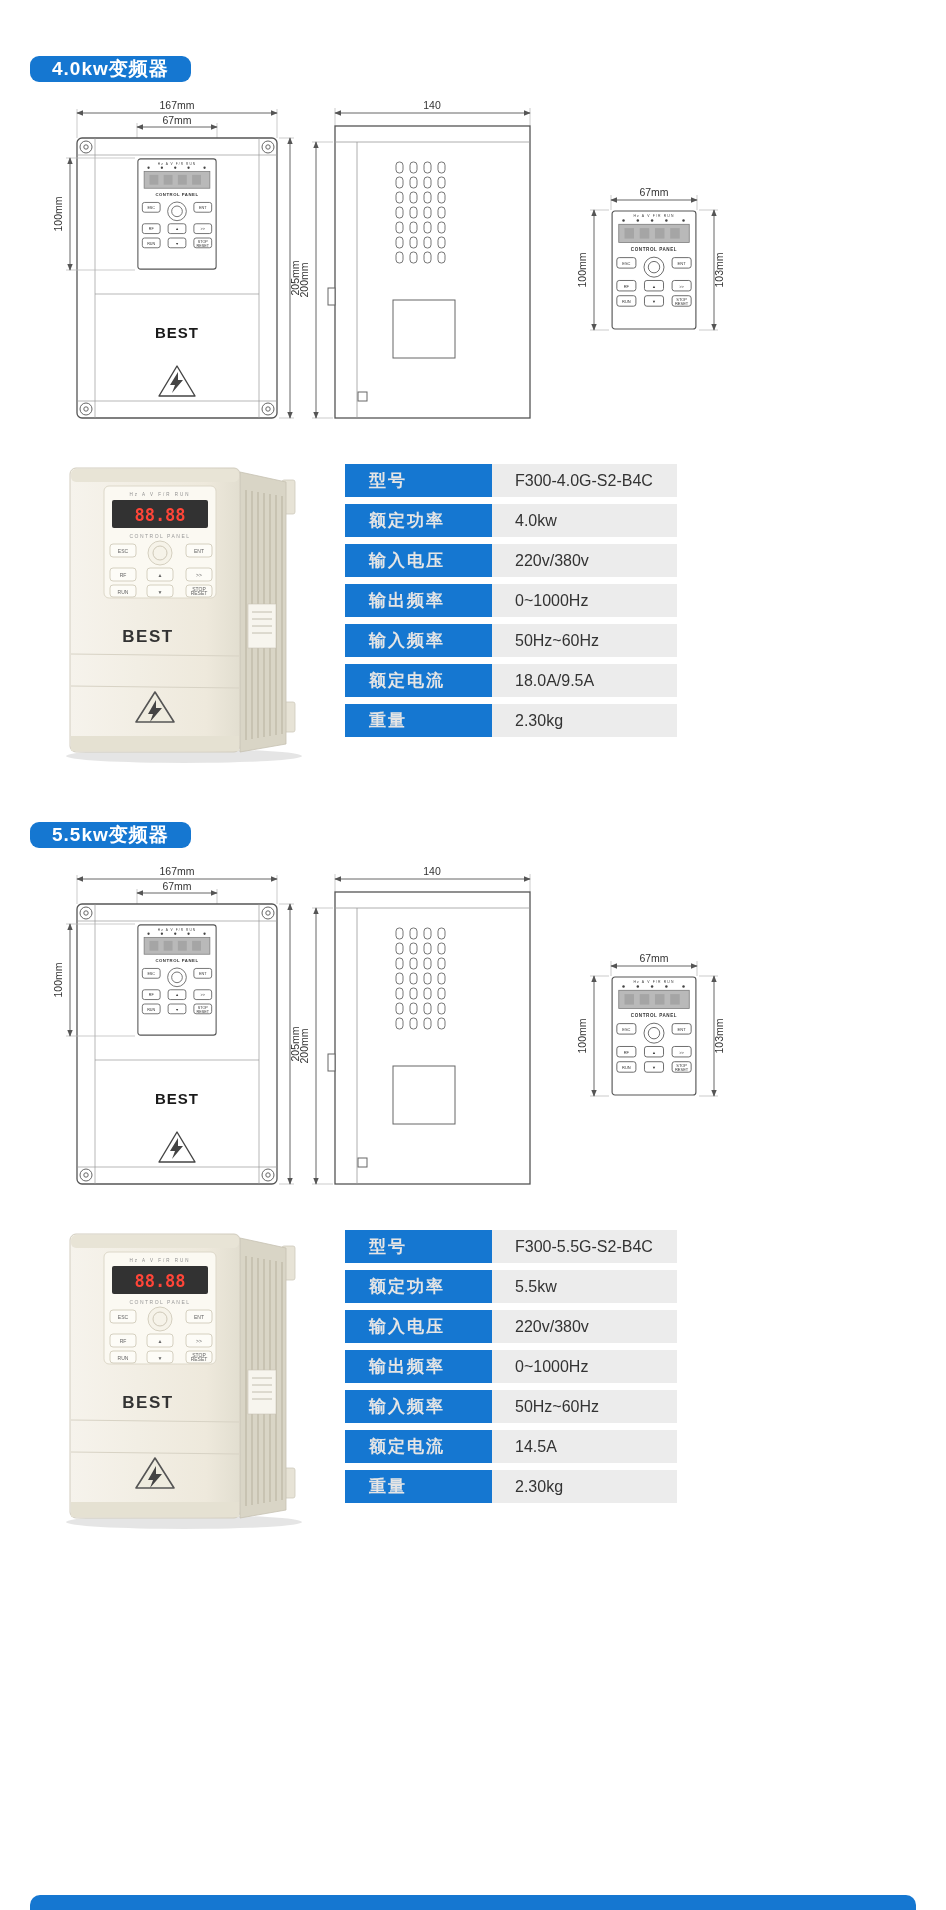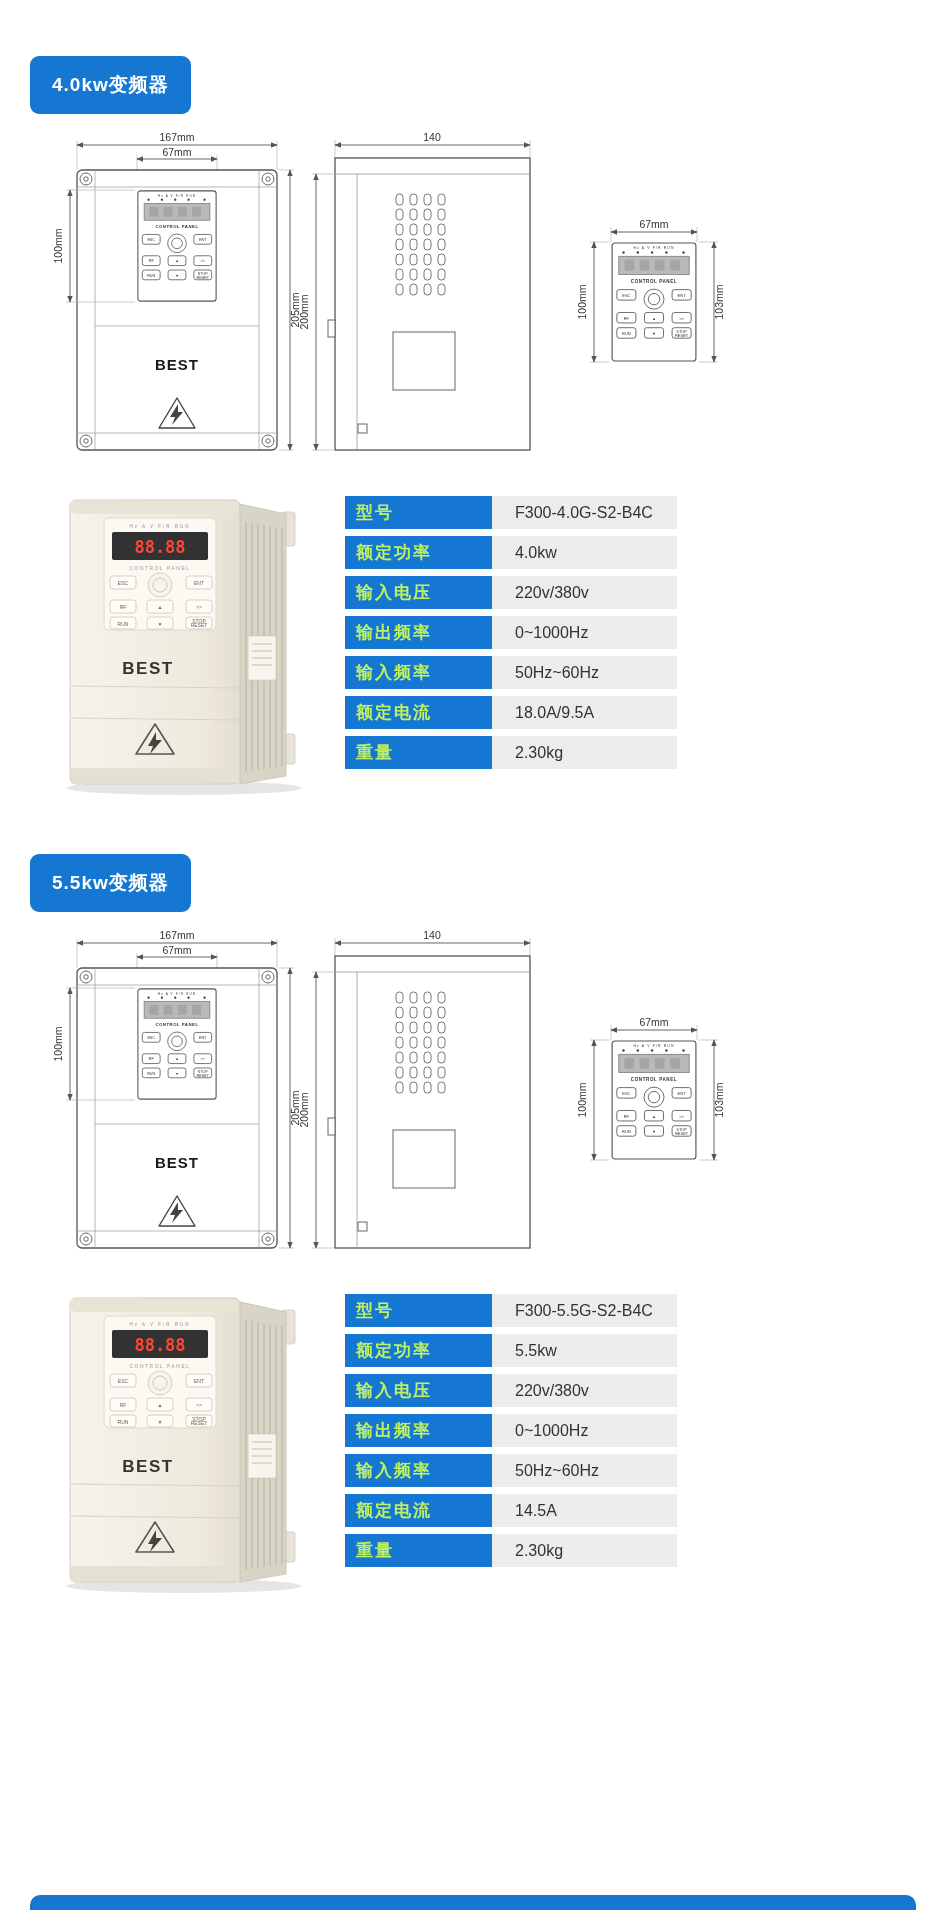--- a/index.html
+++ b/index.html
@@ -4,33 +4,33 @@
 <style>
   html,body{margin:0;padding:0;}
   body{
     width:946px;min-height:1910px;position:relative;background:#ffffff;
     font-family:"Liberation Sans","DejaVu Sans",sans-serif;overflow:hidden;
   }
   .section{padding-top:44px;}
   .section:first-of-type{padding-top:56px;}
   .badge{
     display:inline-block;margin:0 0 12px 30px;background:#1577d1;color:#fff;
-    font-size:19px;font-weight:bold;padding:16px 22px;border-radius:9px;letter-spacing:1px;
+    font-size:19px;font-weight:bold;padding:0 22px;border-radius:9px;letter-spacing:1px;
   }
   .drawings{position:relative;height:340px;margin-top:4px;}
   .d-front{position:absolute;left:52px;top:0;}
   .d-side{position:absolute;left:300px;top:0;}
   .d-keypad{position:absolute;left:578px;top:88px;}
   .product{position:relative;height:322px;margin-top:18px;}
   .photo{position:absolute;left:48px;top:0;}
   .specs{position:absolute;left:345px;top:8px;width:332px;}
   .spec-row{display:flex;height:33px;margin-bottom:7px;}
   .spec-label{
-    width:147px;background:#1577d1;color:#bef264;font-weight:bold;font-size:17px;
-    display:flex;align-items:center;padding-left:11px;box-sizing:border-box;letter-spacing:2px;
+    width:147px;background:#1577d1;color:#e5e5e5;font-weight:bold;font-size:17px;
+    display:flex;align-items:center;padding-left:24px;box-sizing:border-box;letter-spacing:2px;
   }
   .spec-value{
     flex:1;background:#ececec;color:#333;font-size:16px;
     display:flex;align-items:center;padding-left:23px;
   }
   .bottom-bar{position:absolute;left:30px;right:30px;bottom:0;height:15px;background:#1577d1;border-radius:10px 10px 0 0;}
   
   .ln{fill:none;stroke:#666;stroke-width:1;}
   .dim{stroke:#666;stroke-width:1;}
   .ext{stroke:#b5b5b5;stroke-width:0.7;}

